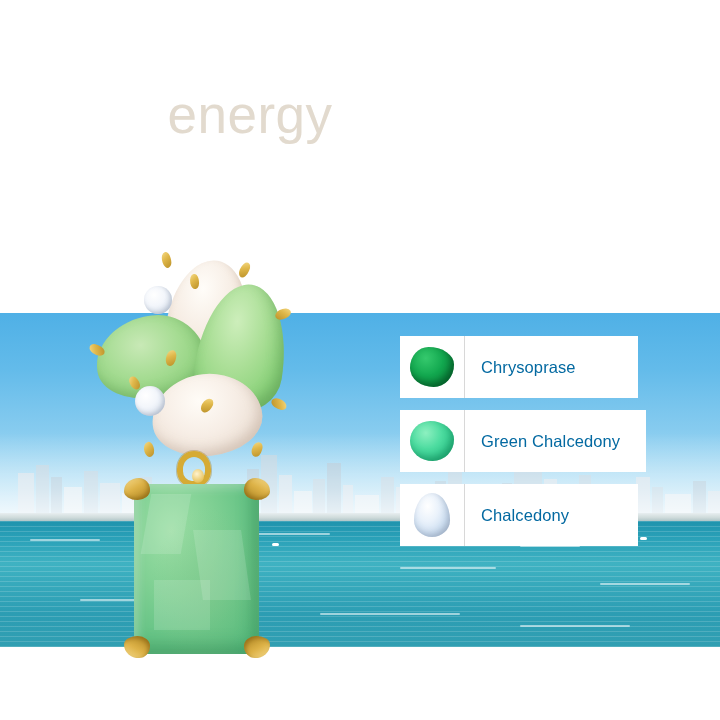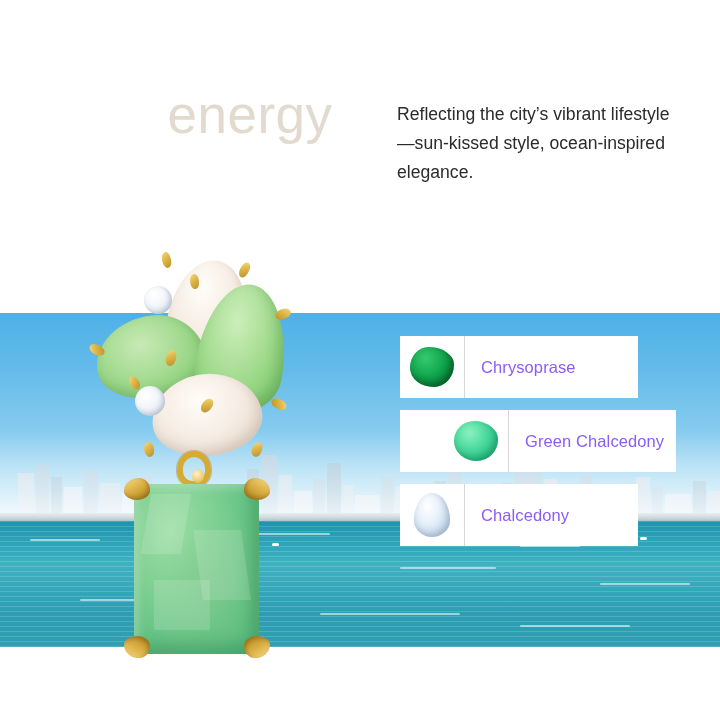--- a/index.html
+++ b/index.html
@@ -146,21 +146,21 @@
     box-shadow:inset -2px -2px 4px rgba(120,85,10,.5);
   }
 
   
   .legend{ position:absolute; left:400px; top:336px; width:246px; }
   .lrow{
     position:relative; height:62px; margin-bottom:12px;
     background:#ffffff; display:flex; align-items:center;
     width:238px;
   }
-  .lrow.wide{ width:276px;padding-left:44px; }
+  .lrow.wide{ width:246px; }
   .lthumb{
     width:65px; height:62px; display:flex; align-items:center; justify-content:center;
     flex:0 0 65px;
     border-right:1px solid #d8d8d8;
   }
   .stone{ width:44px; height:40px; }
   .s-chryso{
     background:radial-gradient(ellipse at 36% 28%, #35c96d 0%, #12a84f 44%, #0a8a3e 78%, #07702f 100%);
     border-radius:42% 58% 46% 54% / 52% 44% 56% 48%;
     box-shadow:inset -3px -4px 7px rgba(0,60,25,.55);
@@ -175,34 +175,33 @@
     border-radius:46% 54% 48% 52% / 50% 46% 54% 50%;
     box-shadow:inset -3px -4px 7px rgba(10,110,70,.45);
   }
   .s-moon{
     width:36px; height:44px;
     background:radial-gradient(ellipse at 38% 30%, #ffffff 0%, #eaf2fb 35%, #cfe0f2 64%, #b3c4d8 100%);
     border-radius:50% 50% 50% 50% / 62% 62% 38% 38%;
     box-shadow:inset -2px -3px 6px rgba(120,135,160,.45);
   }
   .llabel{
-    padding-left:16px; font-size:16.5px; color:#8b5cf6; letter-spacing:.1px;
+    padding-left:16px; font-size:16.5px; color:#0369a1; letter-spacing:.1px;
     white-space:nowrap;
   }
 </style>
 </head>
 <body>
 
 <div class="stage">
 
   <div class="headline">
     <span class="l2">energy</span>
   </div>
 
-  <div class="bodycopy">Reflecting the city’s vibrant lifestyle—sun-kissed style, ocean-inspired elegance.</div>
 
   <div class="photo">
     <div class="sky"></div>
 
     <div class="skyline">
       <div class="bldg b2" style="left:18px;width:16px;height:48px;"></div>
       <div class="bldg" style="left:36px;width:13px;height:56px;"></div>
       <div class="bldg b3" style="left:51px;width:11px;height:44px;"></div>
       <div class="bldg b4" style="left:64px;width:18px;height:34px;"></div>
       <div class="bldg" style="left:84px;width:14px;height:50px;"></div>

